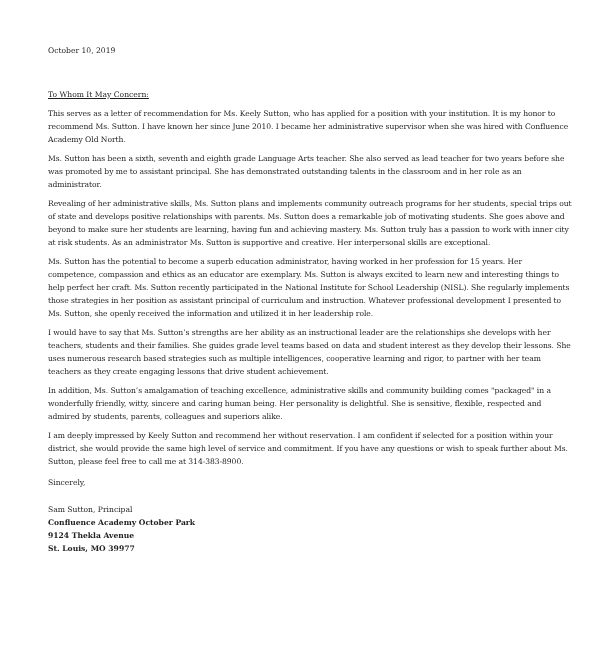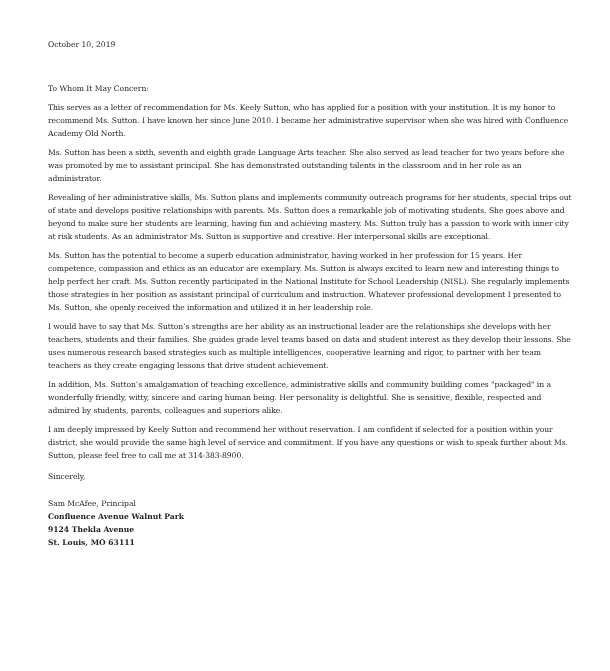--- a/index.html
+++ b/index.html
@@ -8,25 +8,25 @@
       position: relative;
       width: 610px; height: 671px;
       background: #ffffff;
       color: #1f1f1f;
       font-family: "DejaVu Serif", "Liberation Serif", serif;
       font-size: 7.6px;
       line-height: 13px;
     }
     .content {
       position: absolute;
-      left: 48px; top: 38px;
+      left: 48px; top: 44px;
       width: 525px;
     }
     .date { margin: 0; }
-    .salutation { margin-top: 31px; margin-bottom: 6px; }
+    .salutation { margin-top: 31px; margin-bottom: 6px; text-decoration: underline; }
     p.body { margin: 0 1px 6px 0; letter-spacing: -0.05px; }
     .closing { margin-bottom: 14px; }
     .sig-line { margin: 0; }
     .sig-line.bold { font-weight: 600; }
   </style>
 </head>
 <body>
 
 <div class="page">
   <div class="content">
@@ -34,19 +34,19 @@
     <p class="salutation">To Whom It May Concern:</p>
     <p class="body">This serves as a letter of recommendation for Ms. Keely Sutton, who has applied for a position with your institution. It is my honor to recommend Ms. Sutton. I have known her since June 2010. I became her administrative supervisor when she was hired with Confluence Academy Old North.</p>
     <p class="body">Ms. Sutton has been a sixth, seventh and eighth grade Language Arts teacher. She also served as lead teacher for two years before she was promoted by me to assistant principal. She has demonstrated outstanding talents in the classroom and in her role as an administrator.</p>
     <p class="body">Revealing of her administrative skills, Ms. Sutton plans and implements community outreach programs for her students, special trips out of state and develops positive relationships with parents. Ms. Sutton does a remarkable job of motivating students. She goes above and beyond to make sure her students are learning, having fun and achieving mastery. Ms. Sutton truly has a passion to work with inner city at risk students. As an administrator Ms. Sutton is supportive and creative. Her interpersonal skills are exceptional.</p>
     <p class="body">Ms. Sutton has the potential to become a superb education administrator, having worked in her profession for 15 years. Her competence, compassion and ethics as an educator are exemplary. Ms. Sutton is always excited to learn new and interesting things to help perfect her craft. Ms. Sutton recently participated in the National Institute for School Leadership (NISL). She regularly implements those strategies in her position as assistant principal of curriculum and instruction. Whatever professional development I presented to Ms. Sutton, she openly received the information and utilized it in her leadership role.</p>
     <p class="body">I would have to say that Ms. Sutton’s strengths are her ability as an instructional leader are the relationships she develops with her teachers, students and their families. She guides grade level teams based on data and student interest as they develop their lessons. She uses numerous research based strategies such as multiple intelligences, cooperative learning and rigor, to partner with her team teachers as they create engaging lessons that drive student achievement.</p>
     <p class="body">In addition, Ms. Sutton’s amalgamation of teaching excellence, administrative skills and community building comes "packaged" in a wonderfully friendly, witty, sincere and caring human being. Her personality is delightful. She is sensitive, flexible, respected and admired by students, parents, colleagues and superiors alike.</p>
     <p class="body">I am deeply impressed by Keely Sutton and recommend her without reservation. I am confident if selected for a position within your district, she would provide the same high level of service and commitment. If you have any questions or wish to speak further about Ms. Sutton, please feel free to call me at 314-383-8900.</p>
     <p class="closing">Sincerely,</p>
     <div class="signature-block">
-      <p class="sig-line">Sam McAfee, Principal</p>
-      <p class="sig-line bold">Confluence Avenue Walnut Park</p>
+      <p class="sig-line">Sam Sutton, Principal</p>
+      <p class="sig-line bold">Confluence Academy October Park</p>
       <p class="sig-line bold">9124 Thekla Avenue</p>
-      <p class="sig-line bold">St. Louis, MO 63111</p>
+      <p class="sig-line bold">St. Louis, MO 39977</p>
     </div>
   </div>
 </div>
 
 </body></html>

